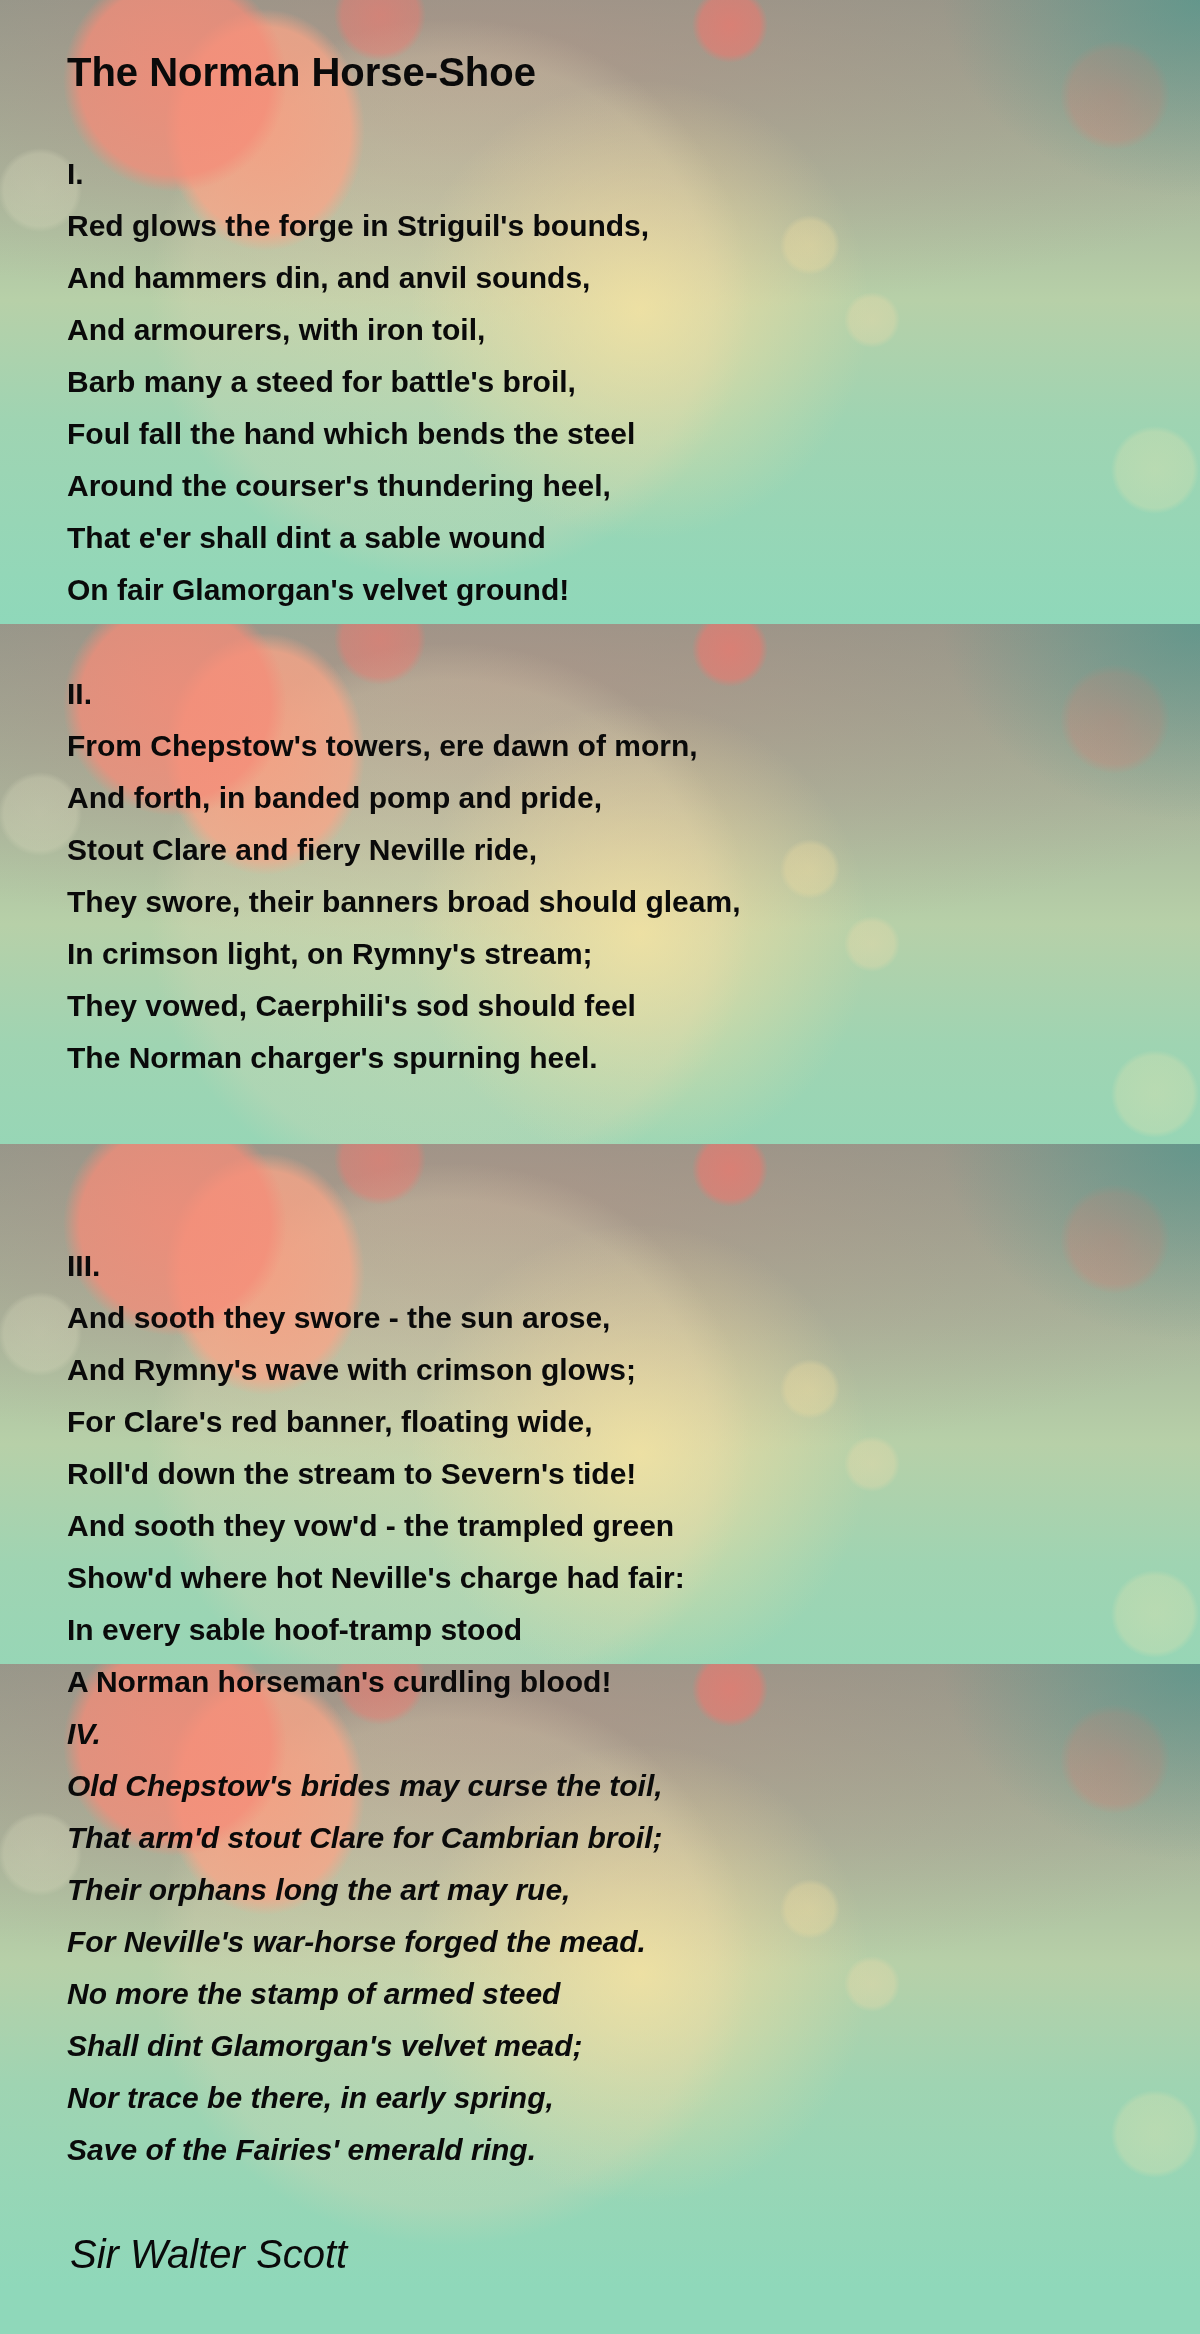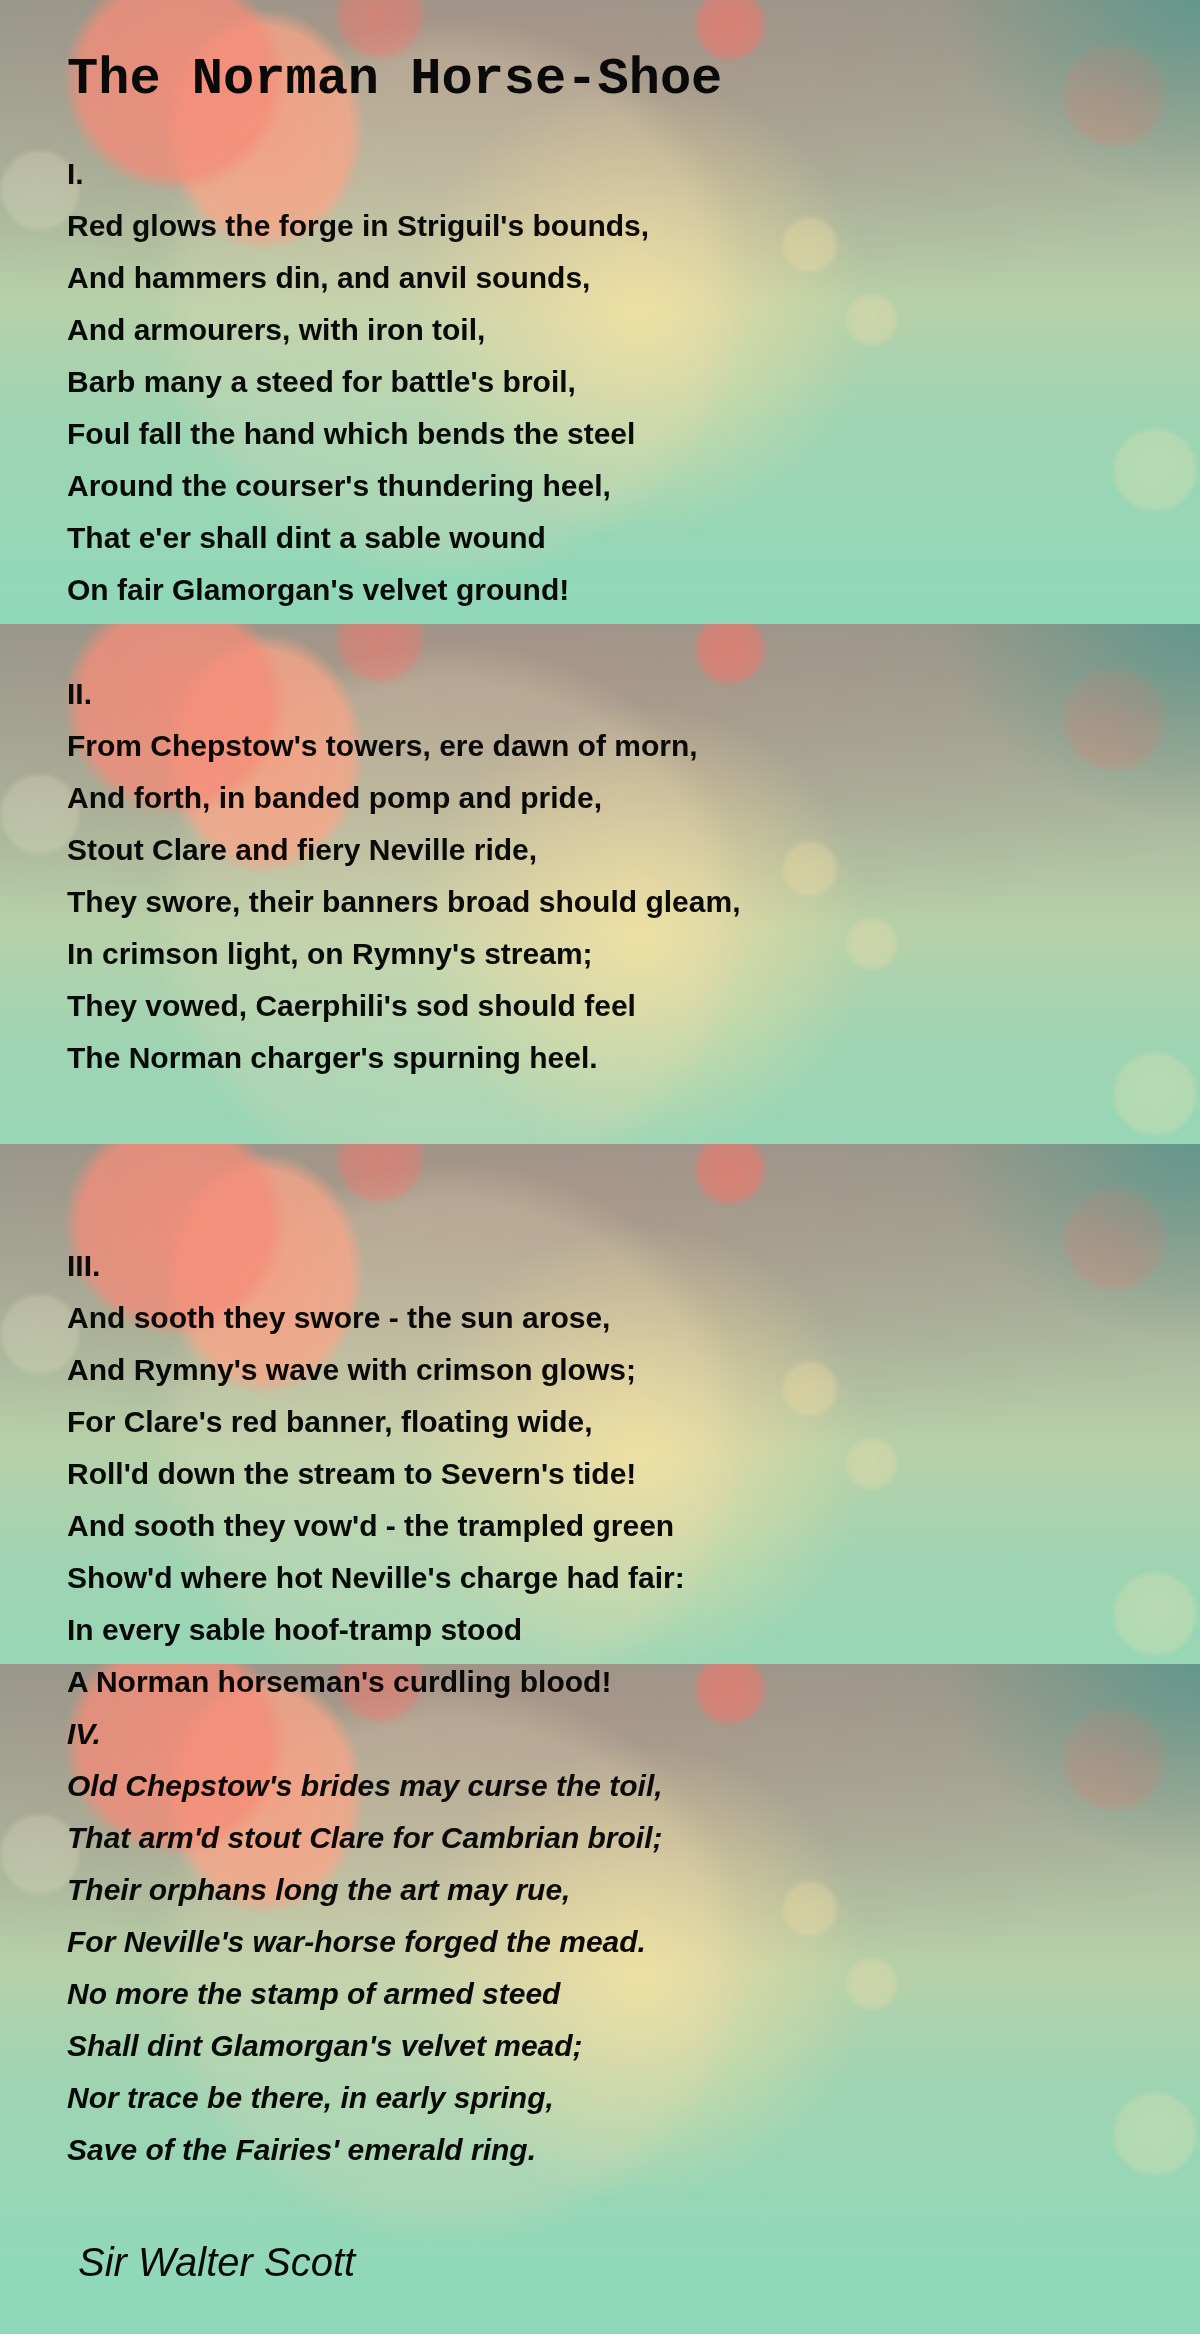--- a/index.html
+++ b/index.html
@@ -29,29 +29,29 @@
       radial-gradient(ellipse 900px 260px at 500px 60px, rgba(185,140,130,0.55) 0, rgba(185,140,130,0) 100%),
       linear-gradient(180deg, #8f9a8c 0px, #a8b79d 180px, #b7d0a8 300px, #9fd4b2 420px, #8fd8ba 624px);
   }
   .bg.tr::after {
     content:""; position:absolute; right:0; top:0; width:260px; height:200px;
     background: radial-gradient(ellipse at 100% 0%, rgba(80,150,140,0.7) 0, rgba(80,150,140,0) 70%);
   }
   .content { position:absolute; left:0; top:0; width:1200px; }
   .title {
     position:absolute; left:67px; top:50px; margin:0;
-    font-size:52px; font-weight:bold; color:#0a0a0a; white-space:nowrap;font-family:Liberation Mono, monospace;
+    font-size:40px; font-weight:bold; color:#0a0a0a; white-space:nowrap;
   }
   .stanza { position:absolute; left:67px; margin:0; }
   .line {
     display:block; height:52px; line-height:52px;
     font-size:30px; font-weight:bold; color:#0a0a0a; white-space:nowrap;
   }
   .author {
-    position:absolute; left:70px; top:2232px; margin:8px;
+    position:absolute; left:70px; top:2232px; margin:0;
     font-size:40px; font-style:italic; font-weight:normal; color:#0a0a0a; white-space:nowrap;text-align:right;
   }
 </style>
 </head>
 <body>
 
 <div class="panel" style="top:0;height:624px;">
   <div class="bg tr"></div>
 </div>
 <div class="panel" style="top:624px;height:520px;">

